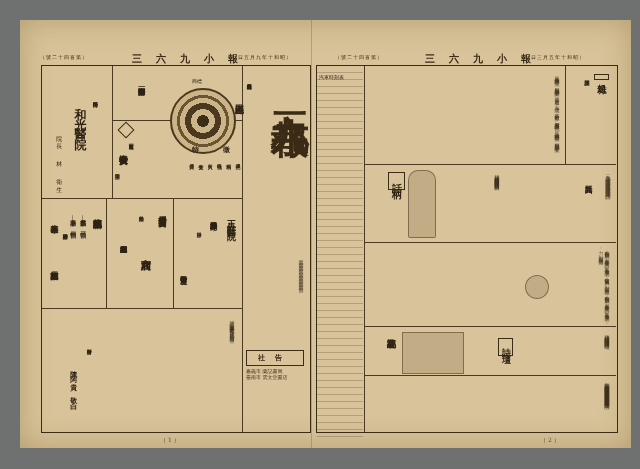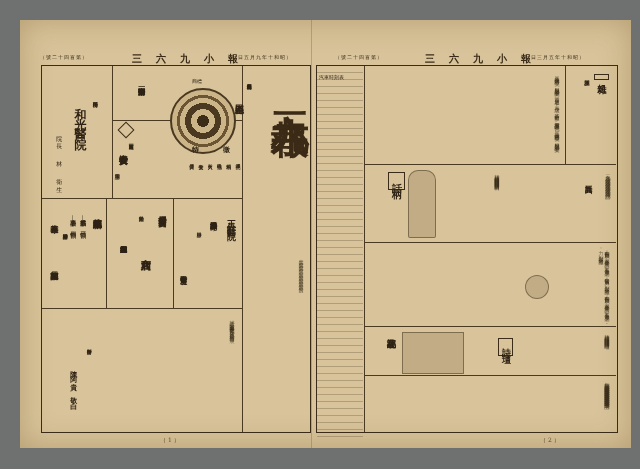--- a/index.html
+++ b/index.html
@@ -109,20 +109,25 @@
     <div class="vt tiny" style="left:176px;top:208px;height:40px;">診療科目</div>
     <div class="vt bold" style="left:160px;top:250px;height:35px;font-size:7px;">醫學士 王百堤</div>
   </div>
 
   <div>
     <div class="textcol" style="left:95px;top:296px;width:120px;height:108px;">謹啟者 敝號向來所製之丹膏丸散 皆採地道良材 精工修製 …</div>
     <div class="vt tiny" style="left:66px;top:325px;height:70px;">新營郡鹽水街</div>
     <div class="vt bold" style="left:50px;top:345px;height:70px;font-size:7px;letter-spacing:6px;">陳阿貴 敬白</div>
   </div>
 
+  <div style="position:absolute;left:226px;top:330px;width:58px;">
+    <div class="boxed bold" style="font-size:7px;text-align:center;color:#2e2314;letter-spacing:10px;">社告</div>
+    <div class="tiny" style="color:#3a2c18;margin-top:2px;">嘉義市 蘭記書局</div>
+    <div class="tiny" style="color:#3a2c18;">臺南市 雲文堂書店</div>
+  </div>
   <div class="textcol" style="left:226px;top:235px;width:58px;height:90px;">廣告 廣告 廣告 廣告 廣告 廣告 廣告 廣告 廣告 廣告</div>
 
   <div class="pagenum" style="left:140px;top:416px;">（ 1 ）</div>
 
   <div class="frame" style="left:296px;top:45px;width:300px;height:366px;"></div>
   <div class="timetable"></div>
   <div class="tt-head">汽車時刻表</div>
   <div class="vline" style="left:344px;top:46px;height:366px;"></div>
   <div class="hline" style="left:345px;top:144px;width:251px;"></div>
   <div class="hline" style="left:345px;top:222px;width:251px;"></div>

